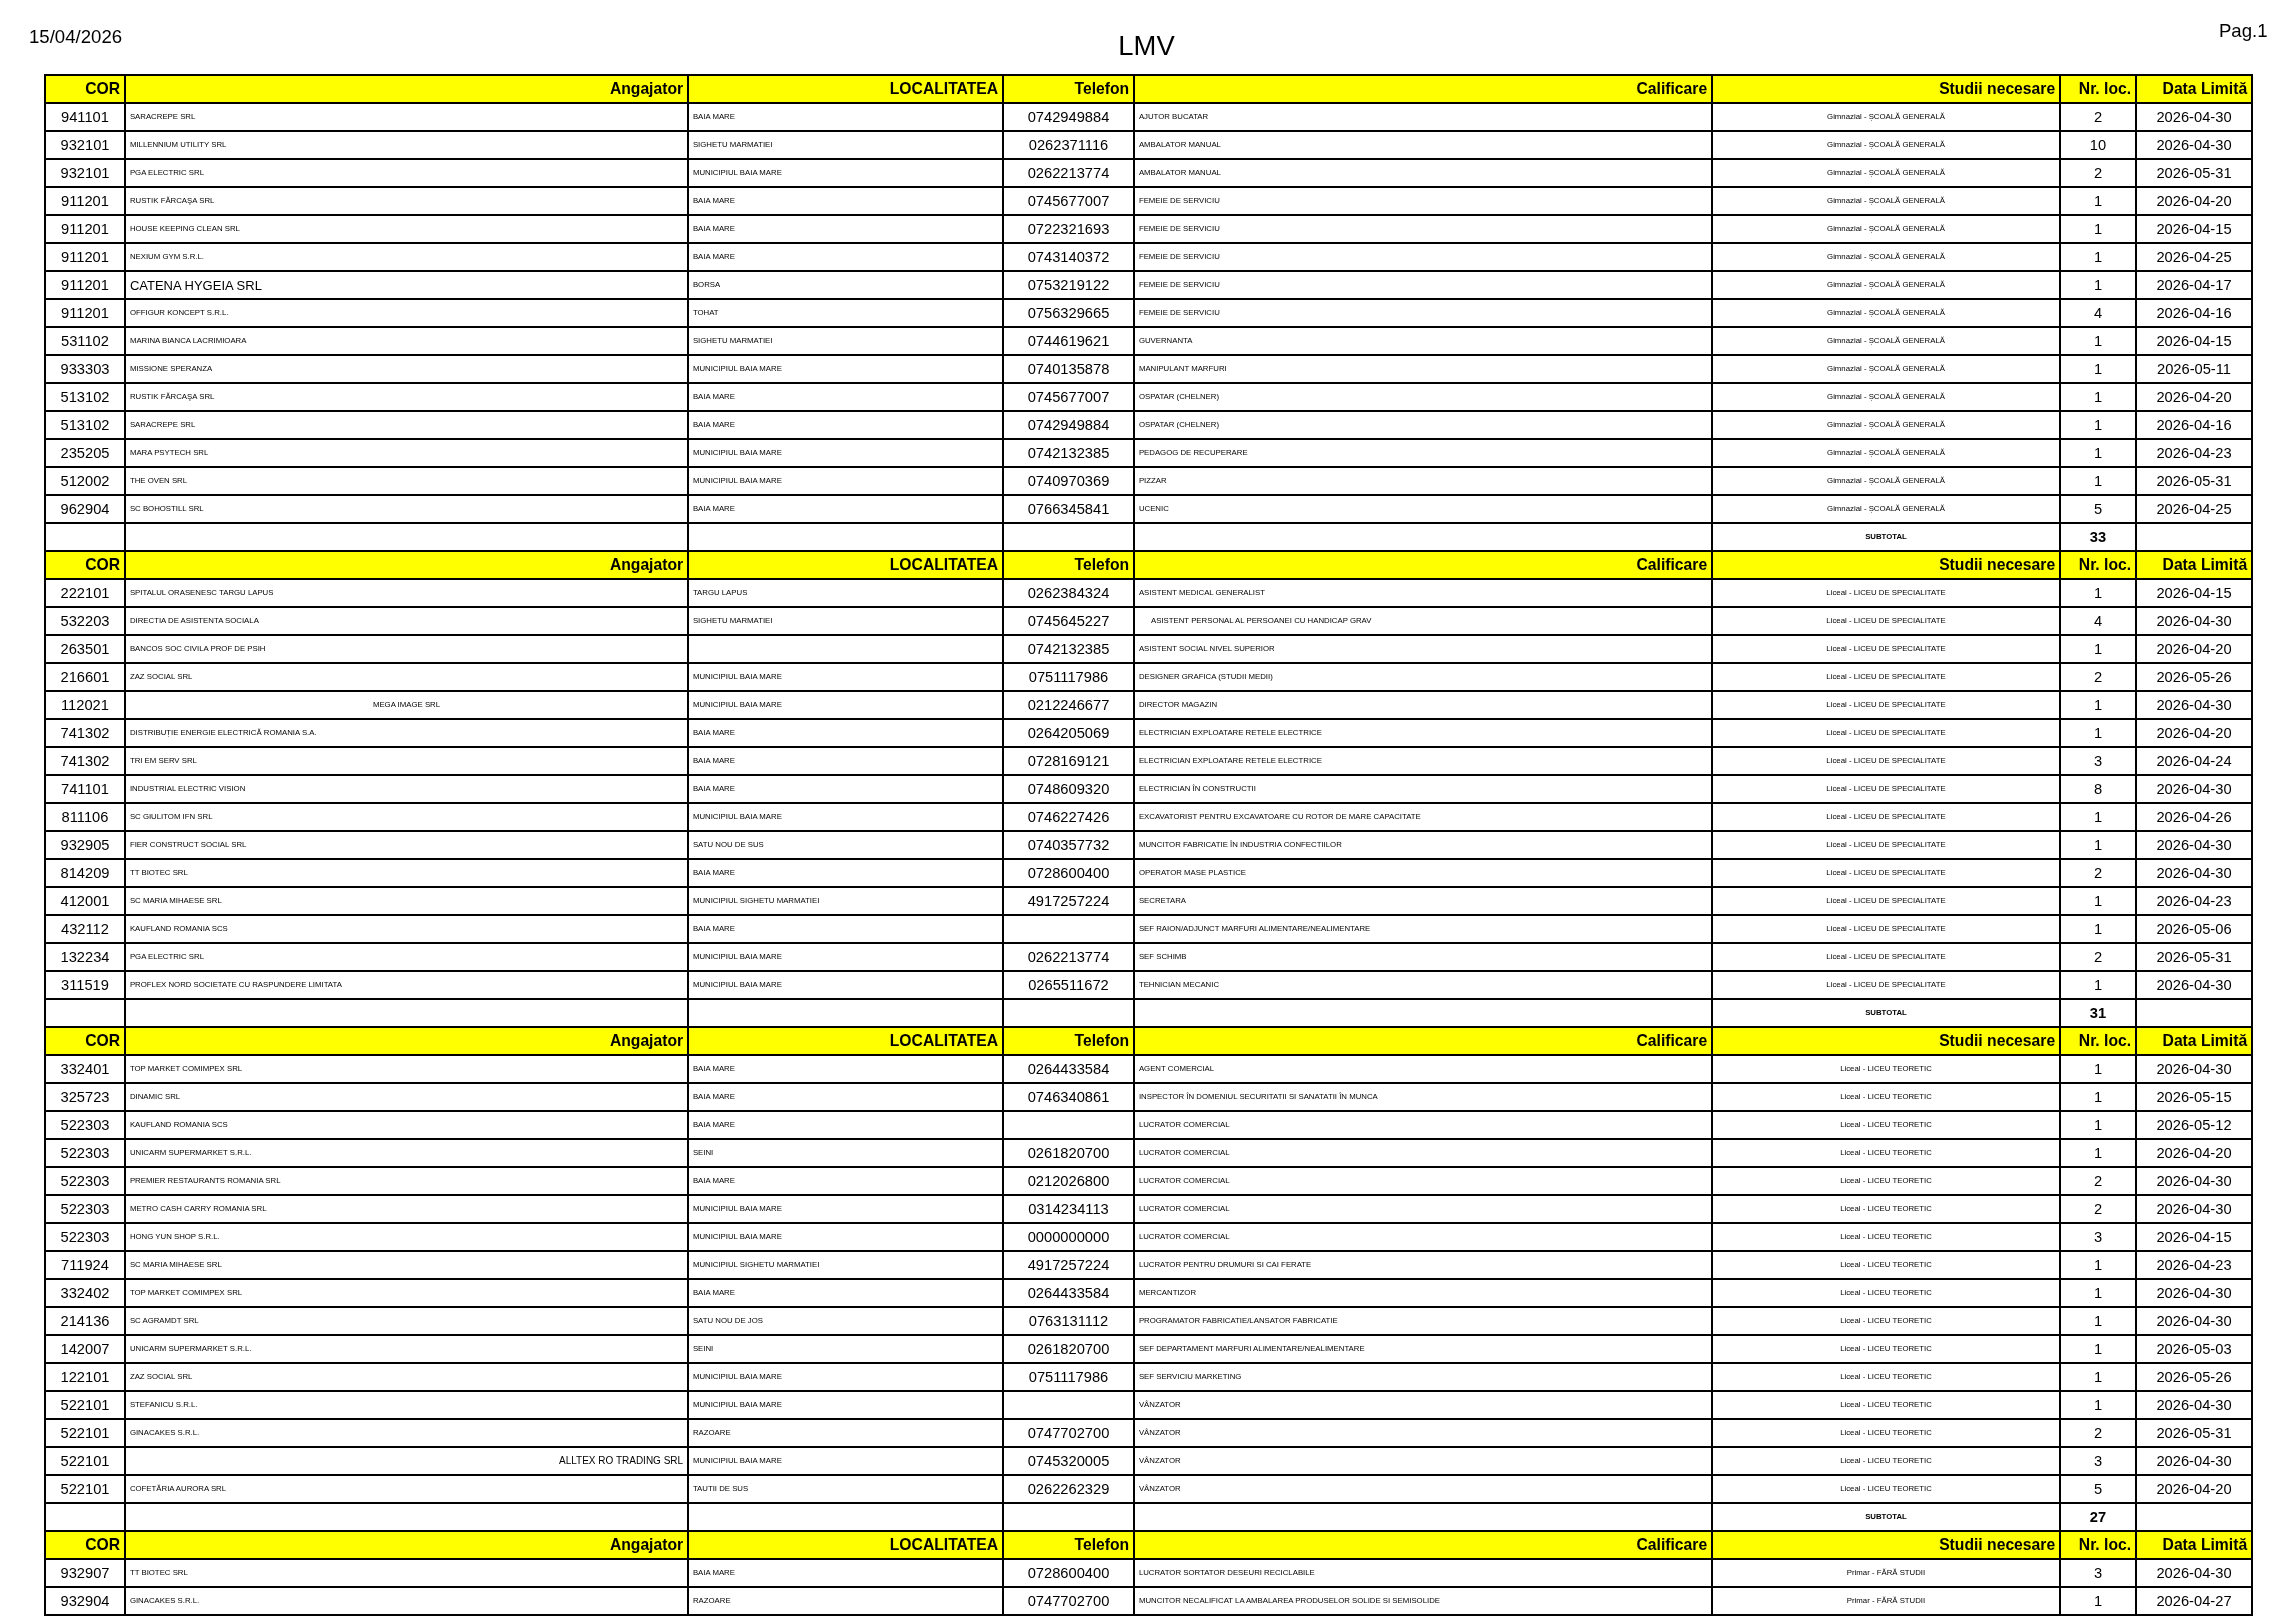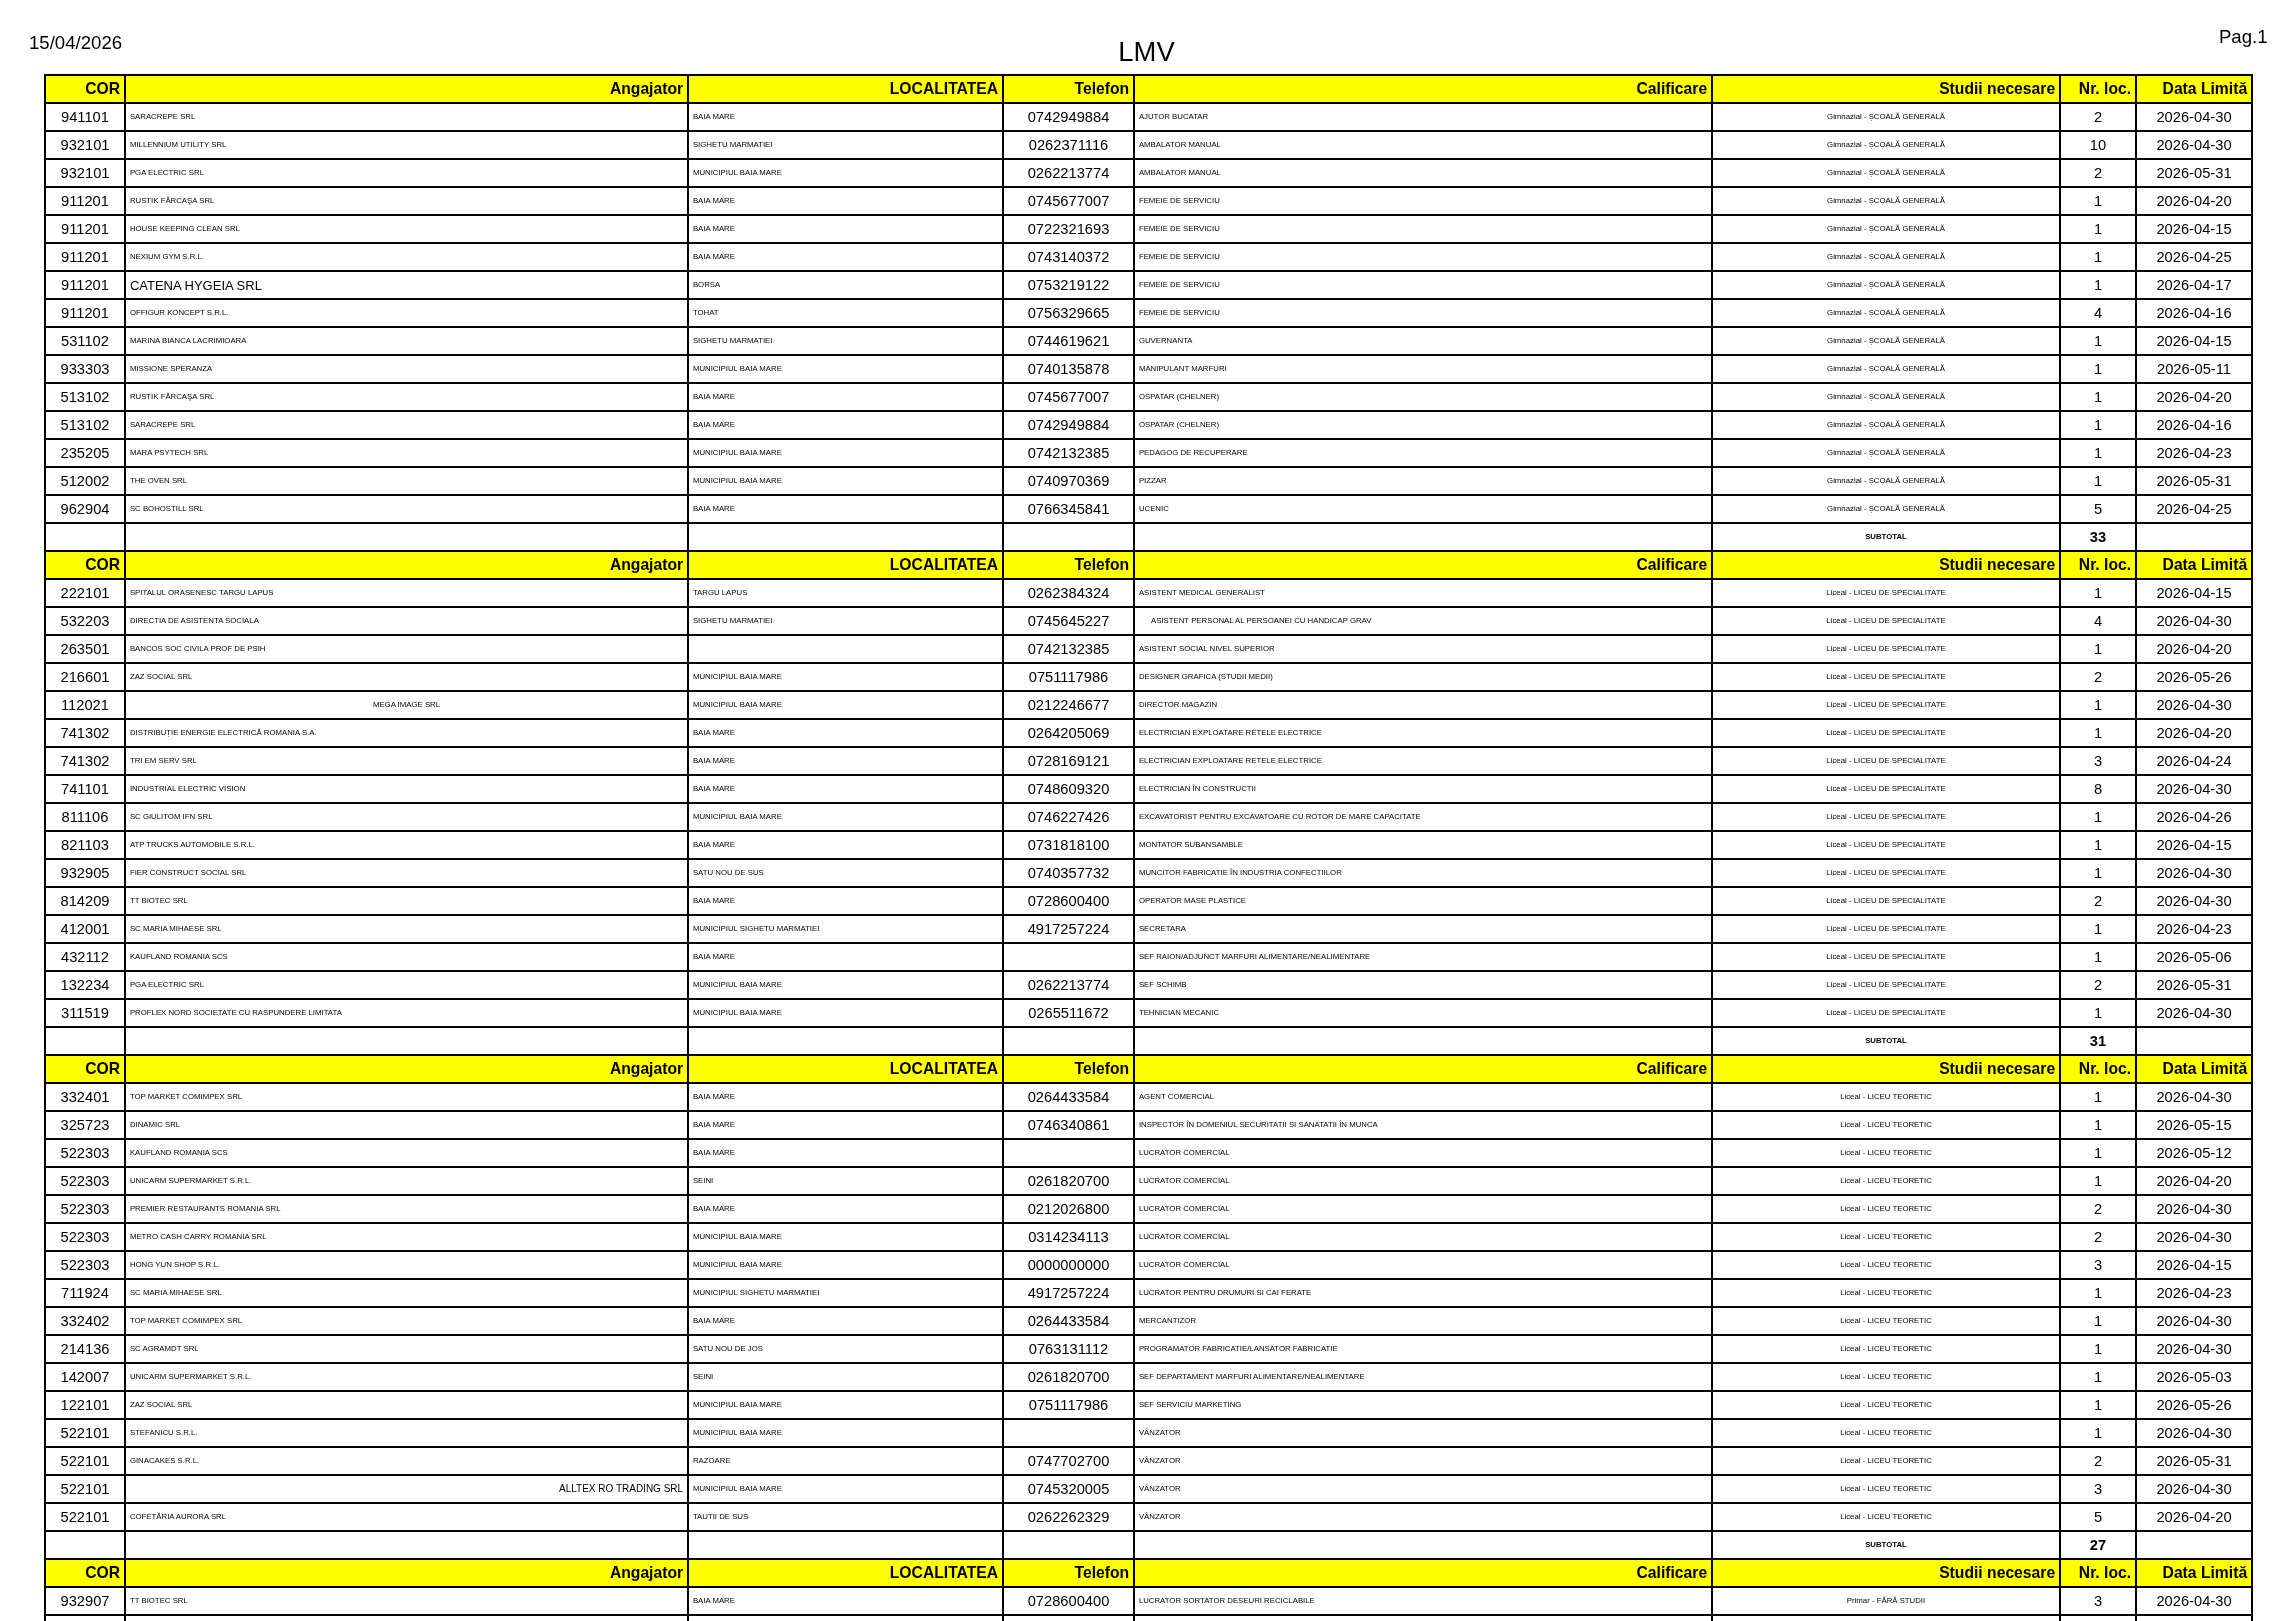--- a/index.html
+++ b/index.html
@@ -4,21 +4,21 @@
 <style>
   html,body{margin:0;padding:0;background:#e8e8e8;}
   .page{
     position:relative;
     width:2293px;height:1621px;
     background:#fff;
     font-family:"Liberation Sans", sans-serif;
     color:#000;
     overflow:hidden;
   }
-  .topbar{position:absolute;left:0;top:12px;width:100%;height:71px;}
+  .topbar{position:absolute;left:0;top:6px;width:100%;height:71px;}
   .doc-date{position:absolute;left:29px;top:19.6px;font-size:18.6px;}
   .doc-title{position:absolute;left:0;top:23.5px;width:100%;text-align:center;font-size:27.4px;}
   .page-num{position:absolute;right:25.5px;top:13.7px;font-size:18.6px;}
 
   table.vac{
     position:absolute;left:44px;top:74px;
     width:2207px;
     border-collapse:collapse;
     table-layout:fixed;
     border:2.9px solid #000;
@@ -337,30 +337,20 @@
           <td class="c0">811106</td>
           <td class="c1" style="font-size: 7.8px;">SC GIULITOM IFN SRL</td>
           <td class="c2" style="font-size: 7.8px;">MUNICIPIUL BAIA MARE</td>
           <td class="c3">0746227426</td>
           <td class="c4" style="font-size: 7.8px;">EXCAVATORIST PENTRU EXCAVATOARE CU ROTOR DE MARE CAPACITATE</td>
           <td class="c5" style="font-size: 7.8px;">Liceal - LICEU DE SPECIALITATE</td>
           <td class="c6">1</td>
           <td class="c7">2026-04-26</td>
         </tr>
         <tr>
-          <td class="c0">821103</td>
-          <td class="c1" style="font-size: 7.8px;">ATP TRUCKS AUTOMOBILE S.R.L.</td>
-          <td class="c2" style="font-size: 7.8px;">BAIA MARE</td>
-          <td class="c3">0731818100</td>
-          <td class="c4" style="font-size: 7.8px;">MONTATOR SUBANSAMBLE</td>
-          <td class="c5" style="font-size: 7.8px;">Liceal - LICEU DE SPECIALITATE</td>
-          <td class="c6">1</td>
-          <td class="c7">2026-04-15</td>
-        </tr>
-        <tr>
           <td class="c0">932905</td>
           <td class="c1" style="font-size: 7.8px;">FIER CONSTRUCT SOCIAL SRL</td>
           <td class="c2" style="font-size: 7.8px;">SATU NOU DE SUS</td>
           <td class="c3">0740357732</td>
           <td class="c4" style="font-size: 7.8px;">MUNCITOR FABRICATIE ÎN INDUSTRIA CONFECTIILOR</td>
           <td class="c5" style="font-size: 7.8px;">Liceal - LICEU DE SPECIALITATE</td>
           <td class="c6">1</td>
           <td class="c7">2026-04-30</td>
         </tr>
         <tr>

